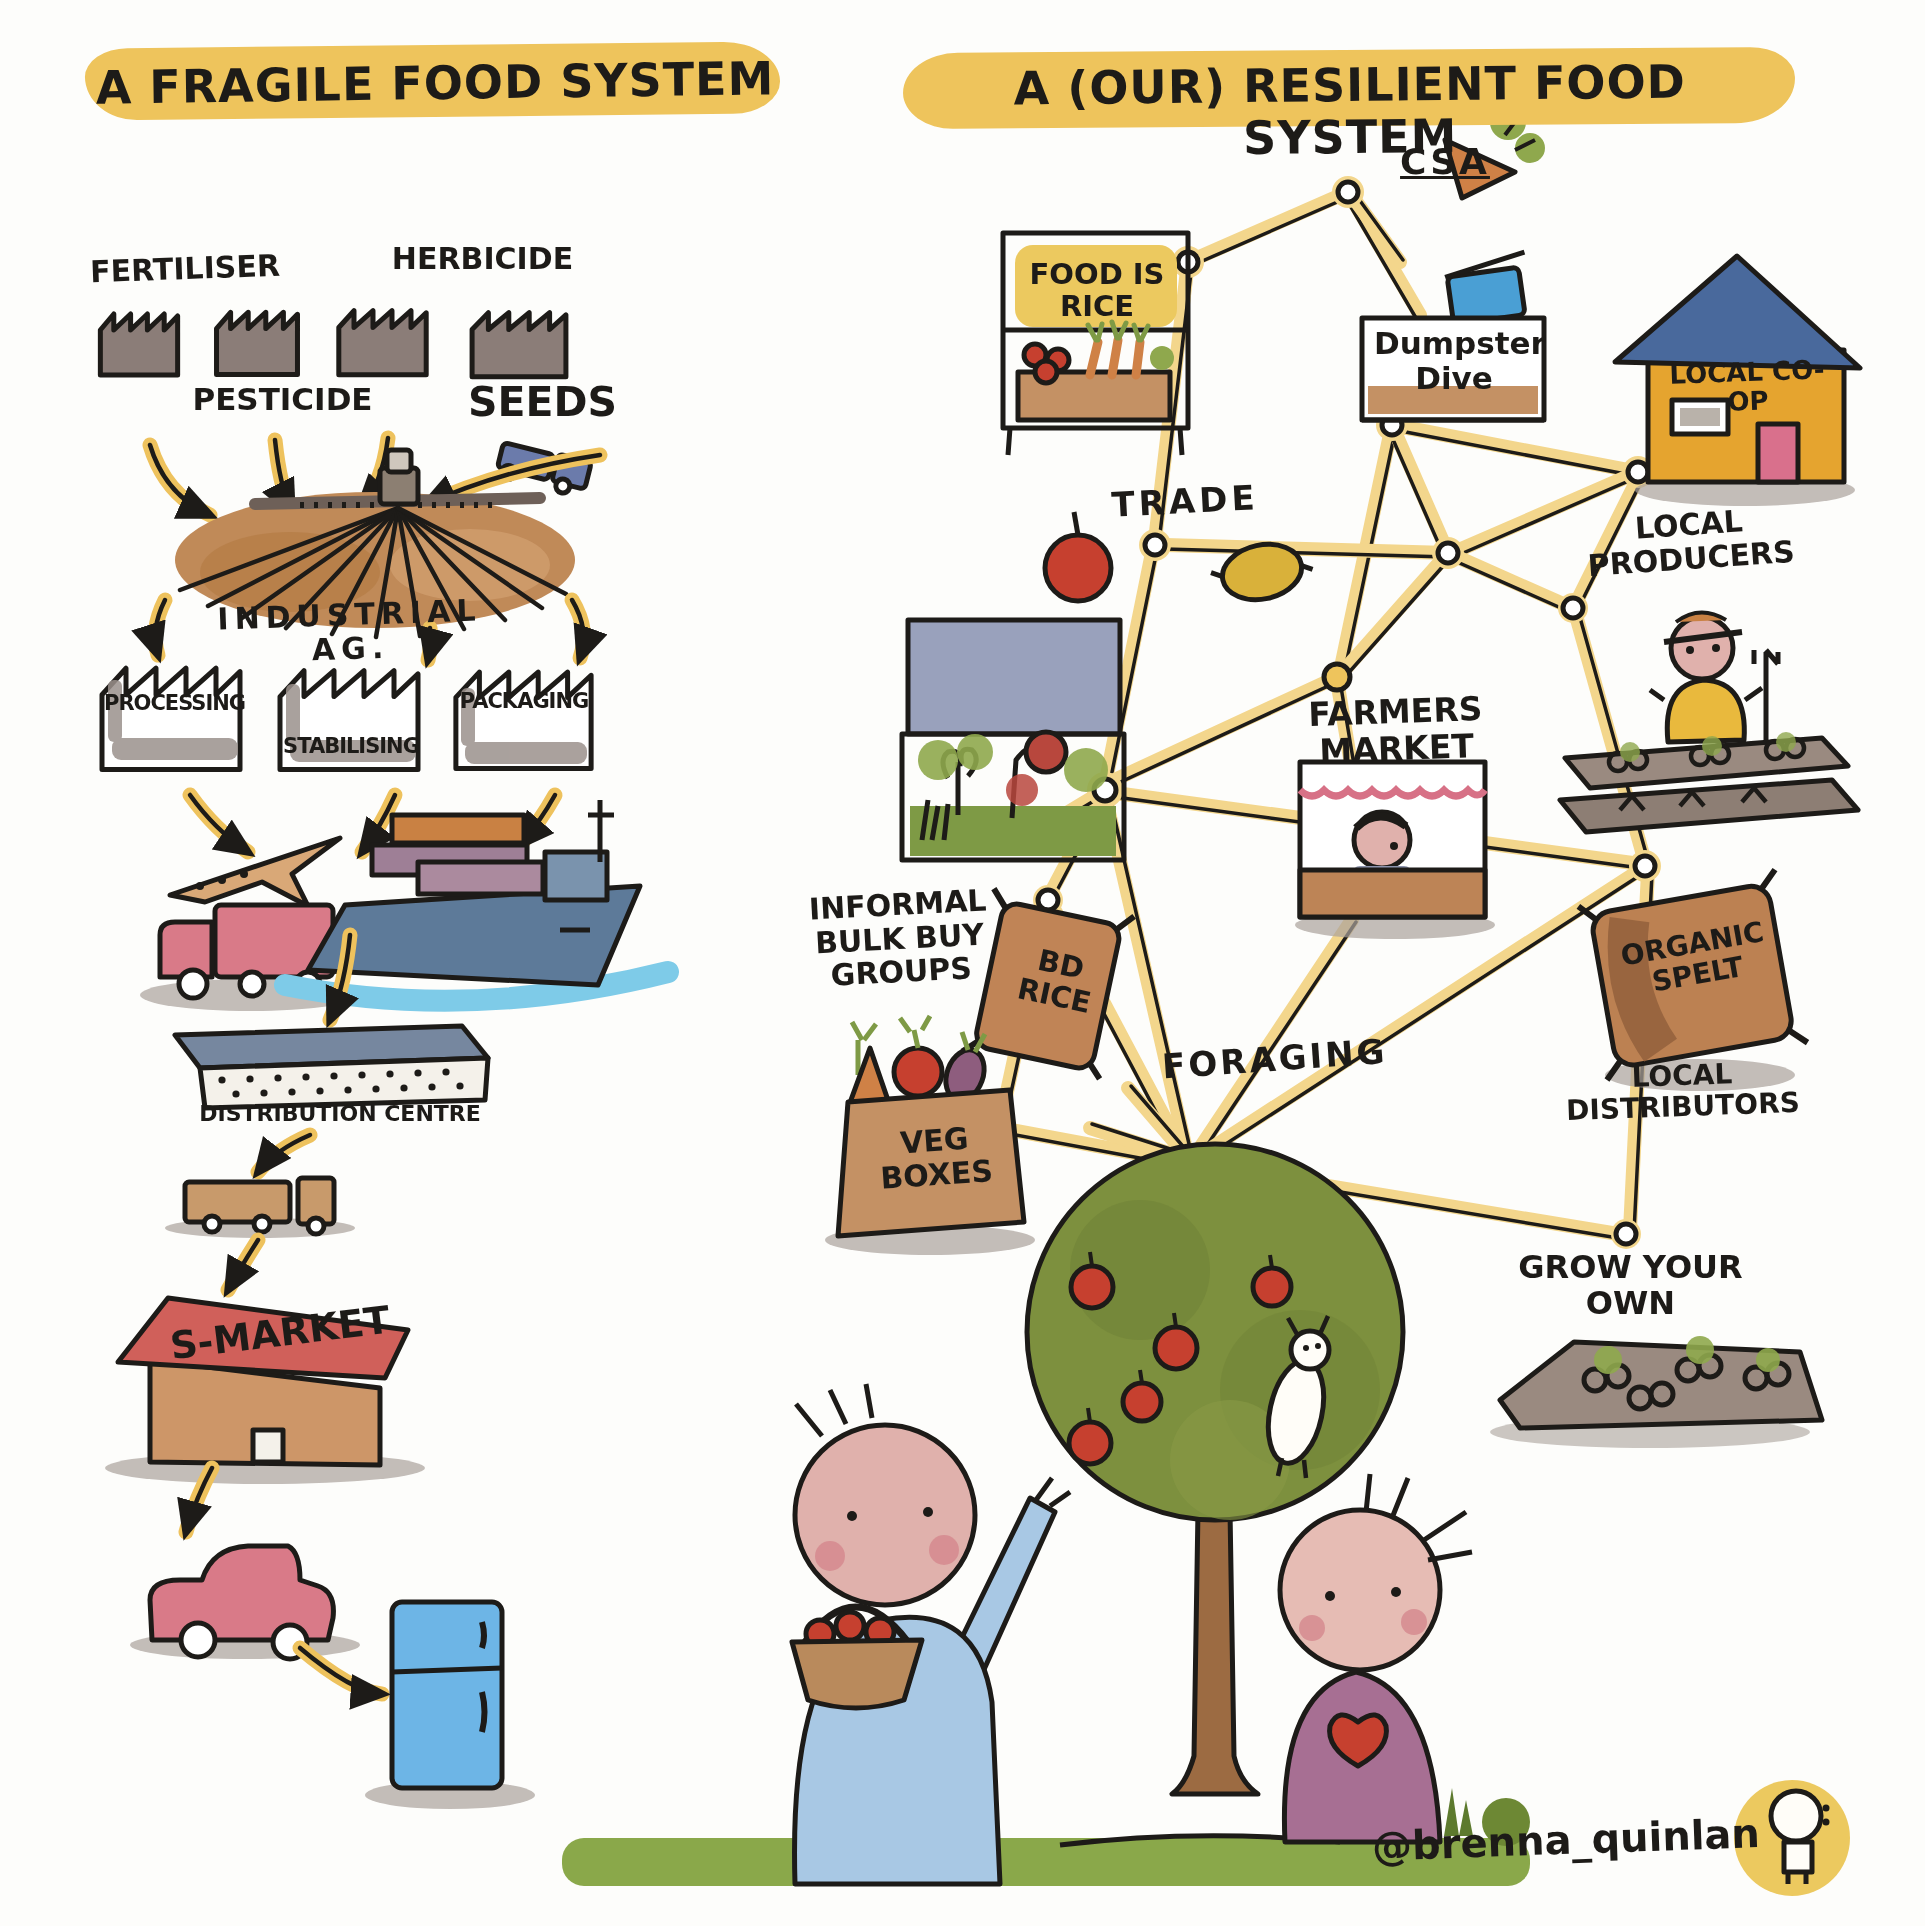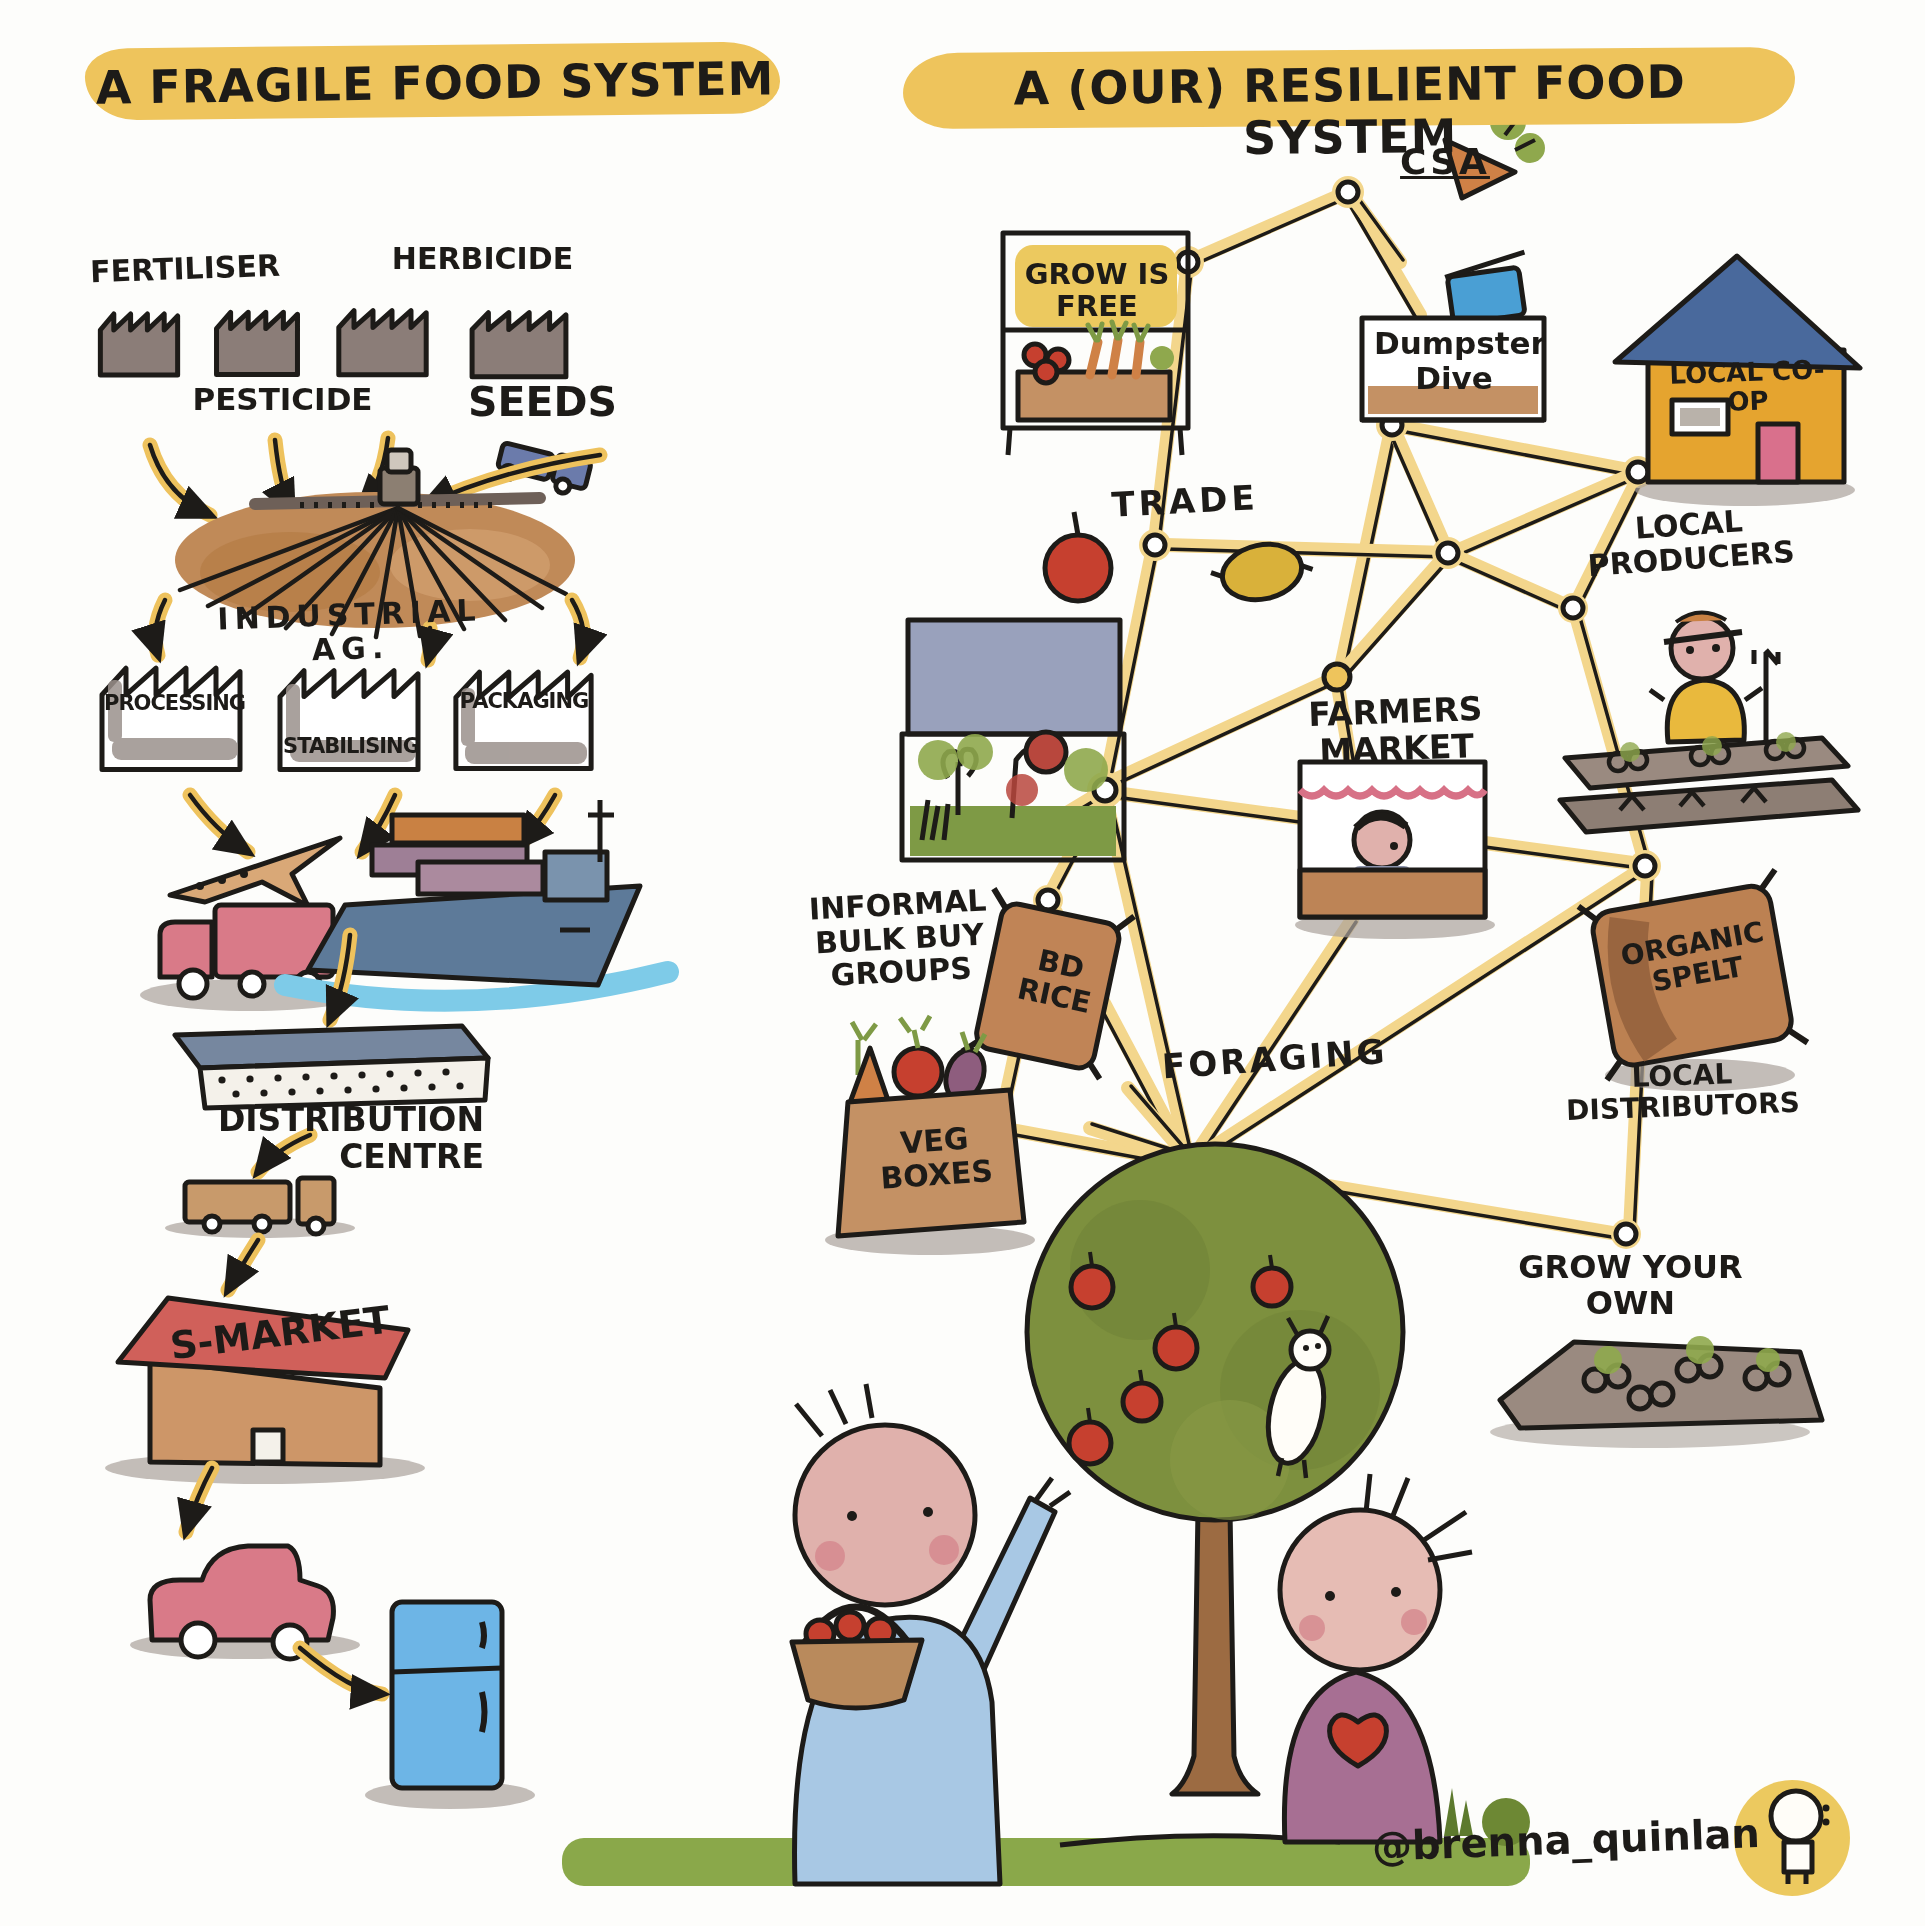--- a/index.html
+++ b/index.html
@@ -567,25 +567,25 @@
   <div class="lbl title" style="left:910px;top:60px;width:880px;transform:rotate(-0.6deg);">A (OUR) RESILIENT FOOD SYSTEM</div>
 
   <div class="lbl" style="left:85px;top:252px;width:200px;font-size:30px;transform:rotate(-2deg);">FERTILISER</div>
   <div class="lbl" style="left:375px;top:242px;width:215px;font-size:30px;">HERBICIDE</div>
   <div class="lbl" style="left:185px;top:382px;width:195px;font-size:31px;">PESTICIDE</div>
   <div class="lbl" style="left:468px;top:380px;width:135px;font-size:41px;">SEEDS</div>
   <div class="lbl" style="left:180px;top:598px;width:340px;font-size:30px;letter-spacing:6px;transform:rotate(-2deg);">INDUSTRIAL AG.</div>
   <div class="lbl" style="left:104px;top:692px;width:140px;font-size:21px;letter-spacing:-1px;">PROCESSING</div>
   <div class="lbl" style="left:280px;top:695px;width:142px;font-size:21px;letter-spacing:-1px;margin-top:40px;">STABILISING</div>
   <div class="lbl" style="left:455px;top:690px;width:138px;font-size:21px;letter-spacing:-1px;">PACKAGING</div>
-  <div class="lbl" style="left:164px;top:1102px;width:320px;font-size:33px;text-align:right;">DISTRIBUTION CENTRE</div>
+  <div class="lbl" style="left:180px;top:1102px;width:320px;font-size:22px;">DISTRIBUTION CENTRE</div>
   <div class="lbl" style="left:165px;top:1312px;width:230px;font-size:38px;transform:rotate(-7deg);">S-MARKET</div>
 
   <div class="lbl" style="left:1385px;top:142px;width:120px;font-size:36px;letter-spacing:3px;text-decoration:underline;">CSA</div>
-  <div class="lbl" style="left:1022px;top:258px;width:150px;font-size:29px;">GROW IS FREE</div>
+  <div class="lbl" style="left:1022px;top:258px;width:150px;font-size:29px;">FOOD IS RICE</div>
   <div class="lbl" style="left:1374px;top:326px;width:160px;font-size:31px;">Dumpster Dive</div>
   <div class="lbl" style="left:1655px;top:358px;width:185px;font-size:26px;transform:rotate(-2deg);">LOCAL CO-OP</div>
   <div class="lbl" style="left:1095px;top:482px;width:180px;font-size:34px;letter-spacing:4px;transform:rotate(-3deg);">TRADE</div>
   <div class="lbl" style="left:1565px;top:508px;width:250px;font-size:30px;transform:rotate(-4deg);">LOCAL PRODUCERS</div>
   <div class="lbl" style="left:1290px;top:694px;width:212px;font-size:33px;transform:rotate(-2deg);">FARMERS MARKET</div>
   <div class="lbl" style="left:792px;top:888px;width:215px;font-size:30px;transform:rotate(-3deg);">INFORMAL BULK BUY GROUPS</div>
   <div class="lbl" style="left:1000px;top:948px;width:115px;font-size:29px;transform:rotate(12deg);">BD RICE</div>
   <div class="lbl" style="left:1620px;top:928px;width:150px;font-size:28px;transform:rotate(-10deg);">ORGANIC SPELT</div>
   <div class="lbl" style="left:868px;top:1124px;width:135px;font-size:30px;transform:rotate(-4deg);">VEG BOXES</div>
   <div class="lbl" style="left:1162px;top:1040px;width:215px;font-size:34px;letter-spacing:3px;transform:rotate(-4deg);">FORAGING</div>

